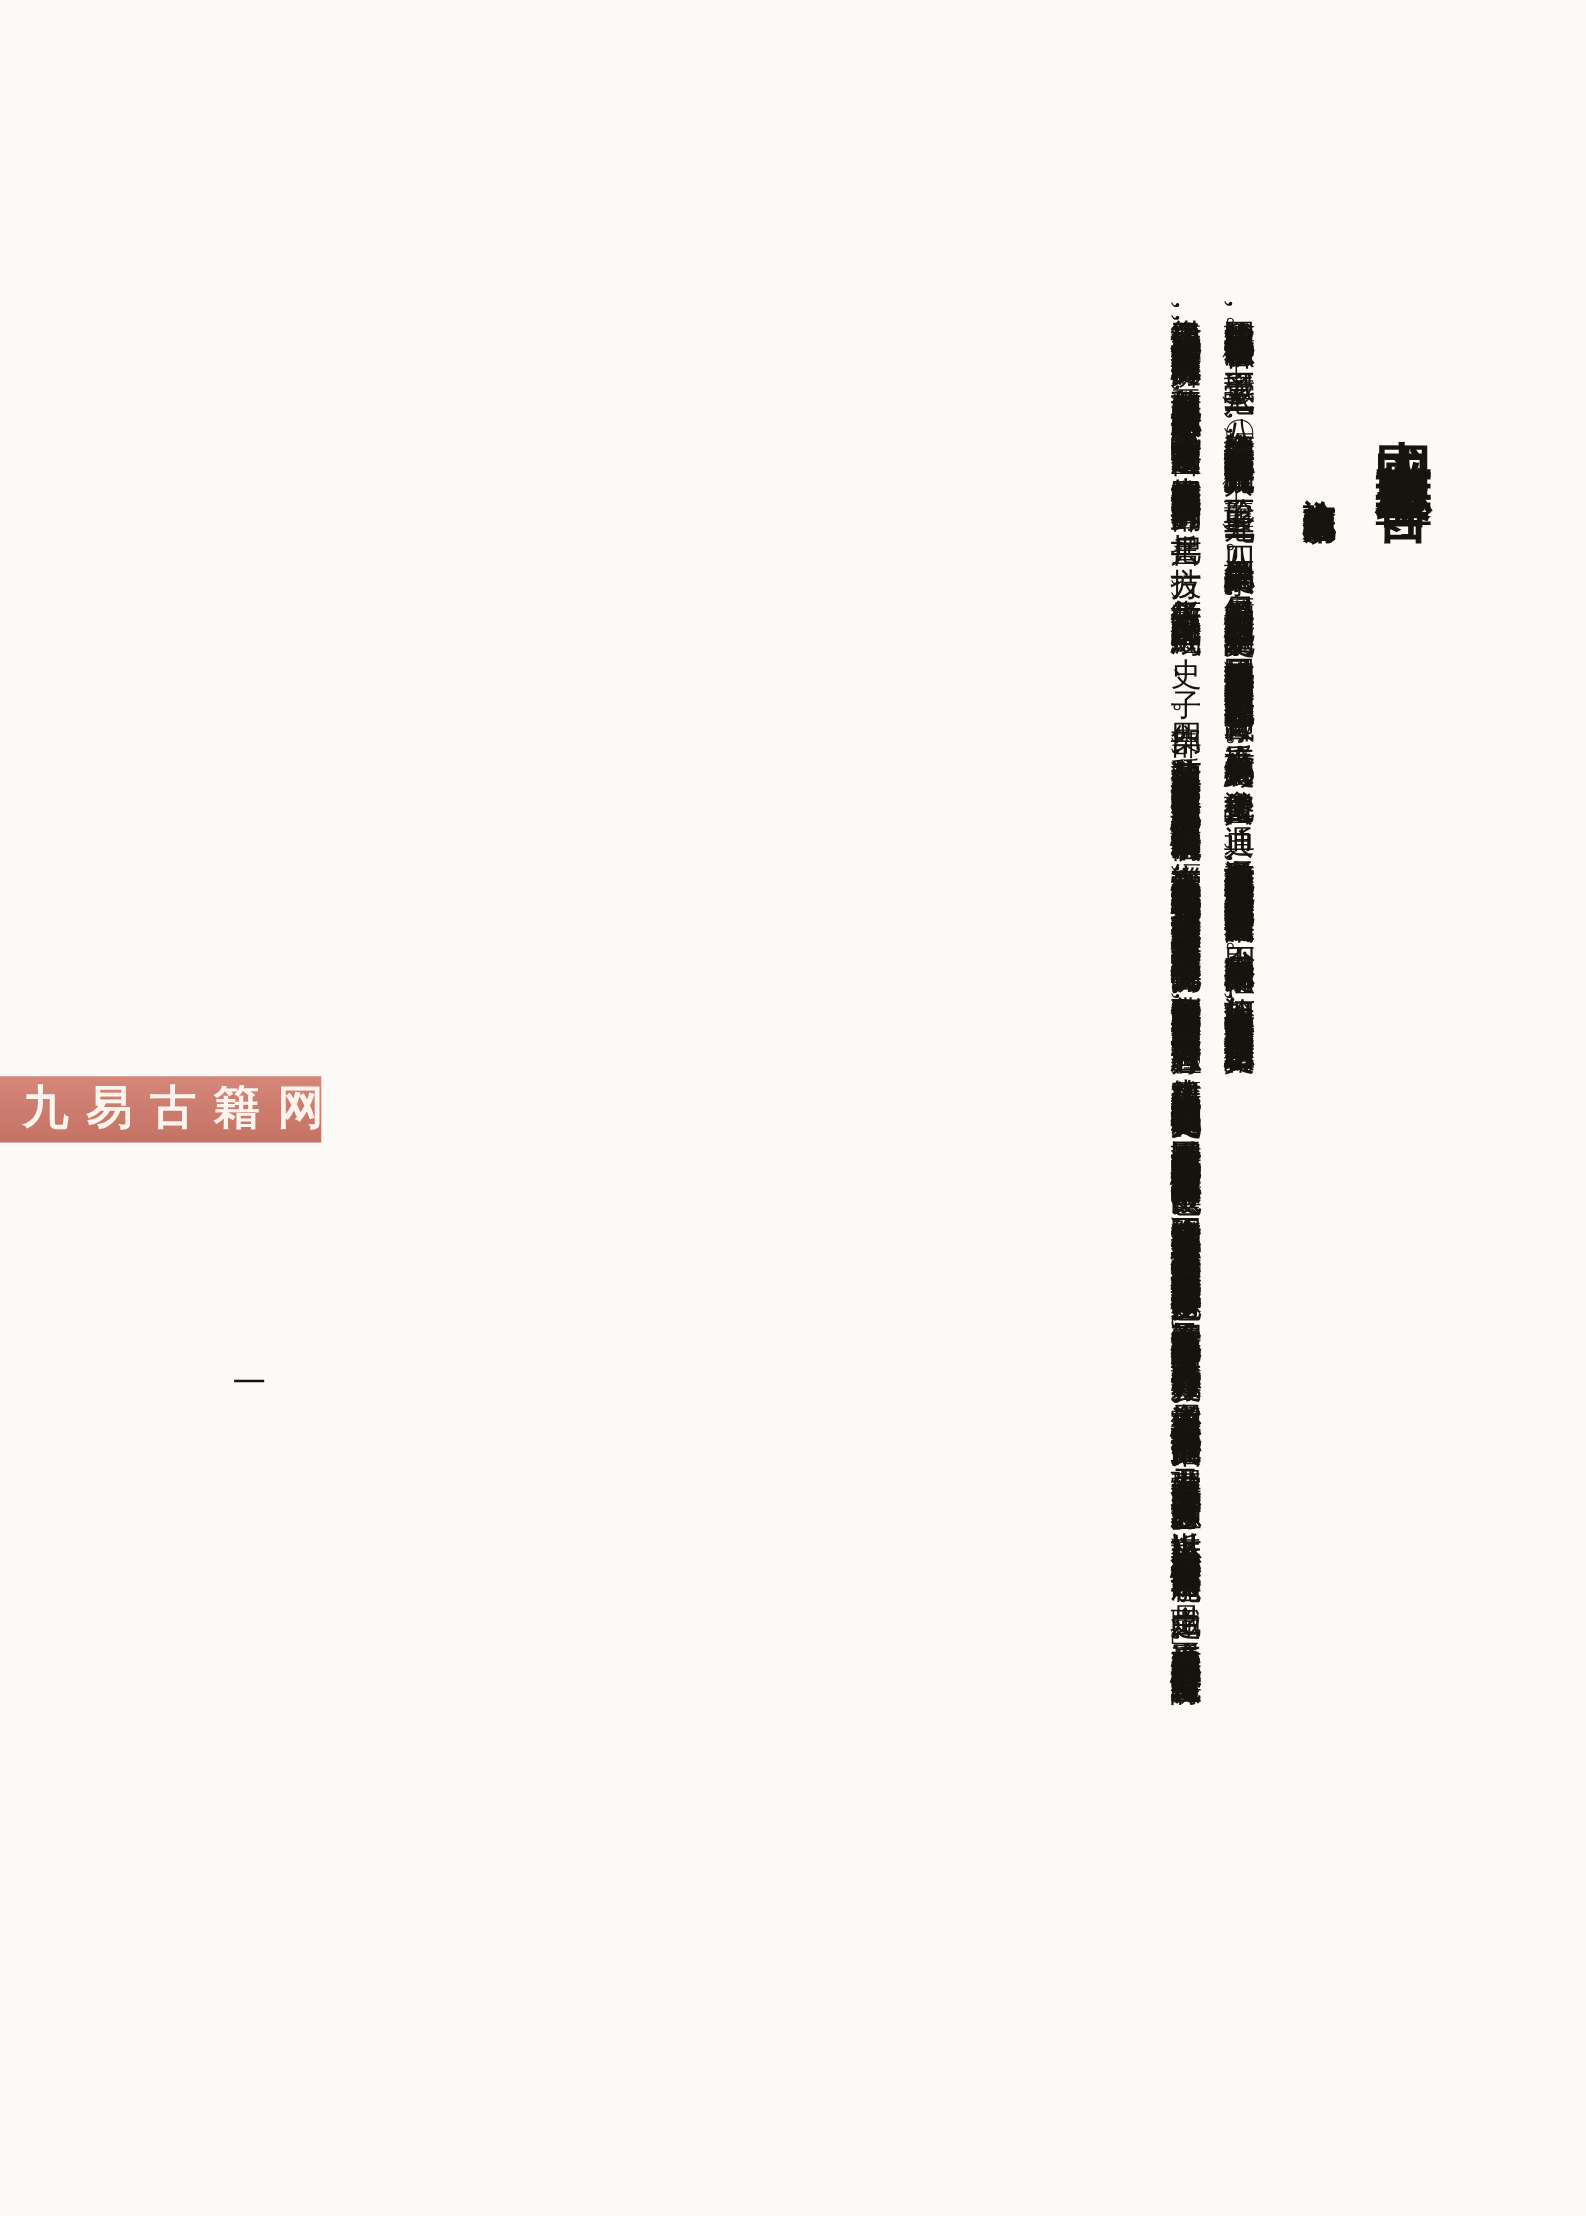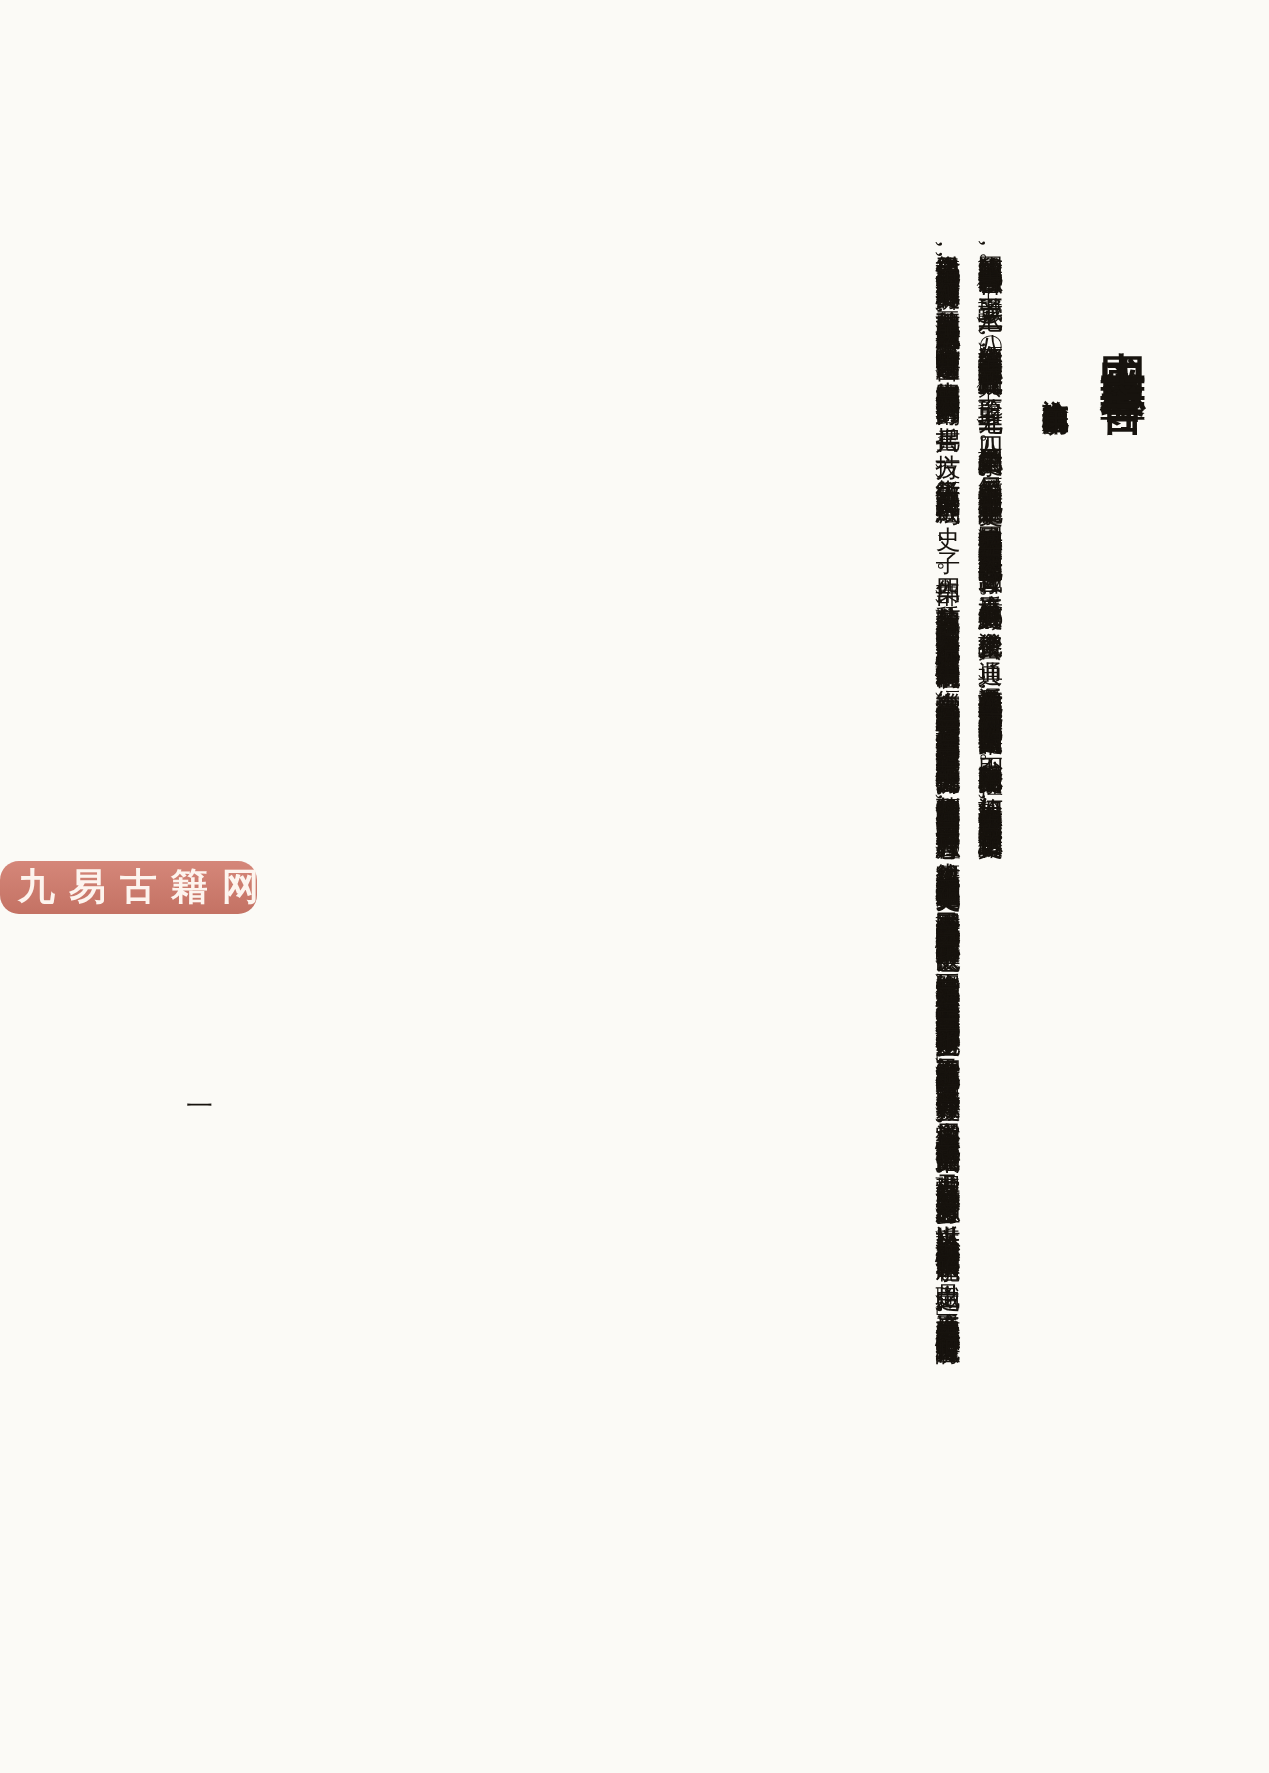--- a/index.html
+++ b/index.html
@@ -72,21 +72,21 @@
     white-space:nowrap;
     line-height:1;
     transform:translateY(-1px);
   }
 </style>
 </head>
 <body>
 
 <div class="page">
 
-  <div class="watermark-band" style="background-color: rgb(208, 121, 106); border-radius: 19px;">
+  <div class="watermark-band" style="background-color: rgb(208, 121, 106);">
     <span class="watermark-text" style="color: rgb(253, 244, 238);">九易古籍网</span>
   </div>
 
   <h1 class="title">中國方志叢書導言</h1>
 
   <h2 class="subtitle">論方志在史籍中的地位及功用</h2>
 
   <div class="body-text">
     <p class="para">論我國史籍的源流,要以尚書和春秋最古。章學誠(一七三八—一八〇一)有六經皆史的說法,認爲古人未嘗離事而言理,六經皆是先王的政典。龔自珍(一七九二—一八四一)認爲六經是周史的宗子。易經是卜筮的史,書經是記言的史,春秋是記事的史。國風是史官採自民間的詩而要付之司樂的,雅頌是史官採自士大夫的,禮記是一代的律令,皆歸史官守藏。這樣看來,都是與史有緣的。參證後來把會典、通典、通考各種專記律令文獻的著作,也例入史籍,適足說明我們要研究社會全面文化的時候,自然會擴大史料的徵集範圍。否則,只能局限在政治史的小圈子裡。無論如何,依今日圖書分類愈趨精密的眼光來看,尚書和春秋,總該是上古的珍貴史籍。</p>
     <p class="para">自從漢代司馬遷作史記,班固父子作漢書,一般人的觀念中便有經和史的分辨。魏晉南北朝以至唐初,私家修史的風氣大開,詩賦雜說,論著更多,彙存的書籍越來越豐富。本來根據內容把圖書分類列爲七略,到了晉時又有四部的劃分。把兵書、方技、術數併入子部,詩賦歸入集部,成爲經、史、子、集四部。這種分類的意義,好像是說,經是民族的大本原,史是社會文化發展的跡象,子是個人發掘的理性,集是個人自由精神的感情表現。經史高高在上,冥冥中鑄成東方文化注重通貫綜合的學術精神特色,只求互相涵攝並存,蔑視抽象的分派對立,技藝在學術上不被倚重,於是文人學士把經史纏在一起,甚至文史也弄得分拆不開。一直傳沿到清代乾隆開館重整四庫,分類仍然照舊,史部中羅列了十五類子目,而方志只有一五〇種。史籍雖然很多,後人却終不能整編歸納成一部完備而有系統的中國通史和文化史。試看民國十九年瞿兌之在方志考稿序中嘆道:「吾國人之不能認識了解吾民族性者蓋有由矣,無眞史故也。史不能明全體社會活動之迹,而徒措意於一二人之殊功美行,亦猶乎吾曹今日但知環吾左右者之思想行動大抵相同,而不知距吾曹稍遠者其思想行動乃膠附於數百千年之前而少所變也。」又余紹宋也在方志考稿序三中概說:「今者國史之業,既無專司,而著作體裁亦宜異變。必當參用通志之例,廣載各地方社會情形,而不能偏重於中央政治、乃事理之當然,亦時勢所必至,若是則有賴於方志者益多。近世以來,政治凌夷,雖屢變而不能中理合度協於人情,國事臲卼、職是之由。」這樣看來,我國累存的史料確是不少,可惜史學研究上還待重行檢討哩!</p>

